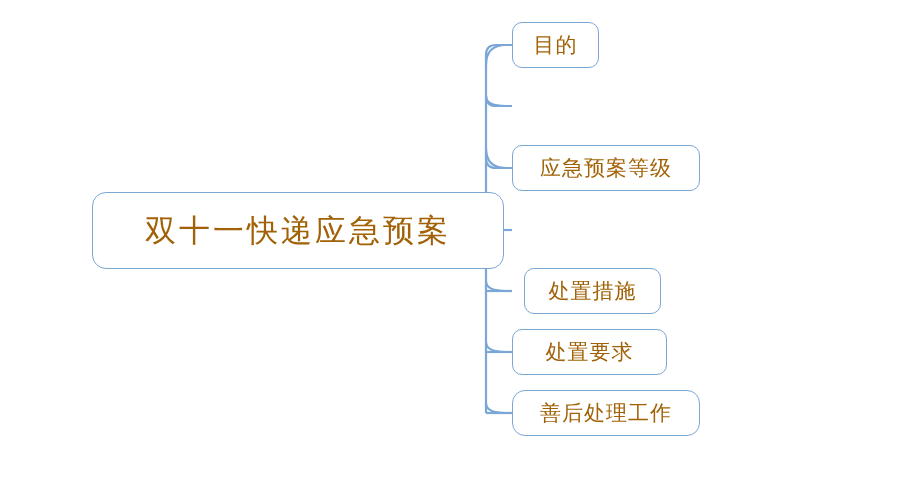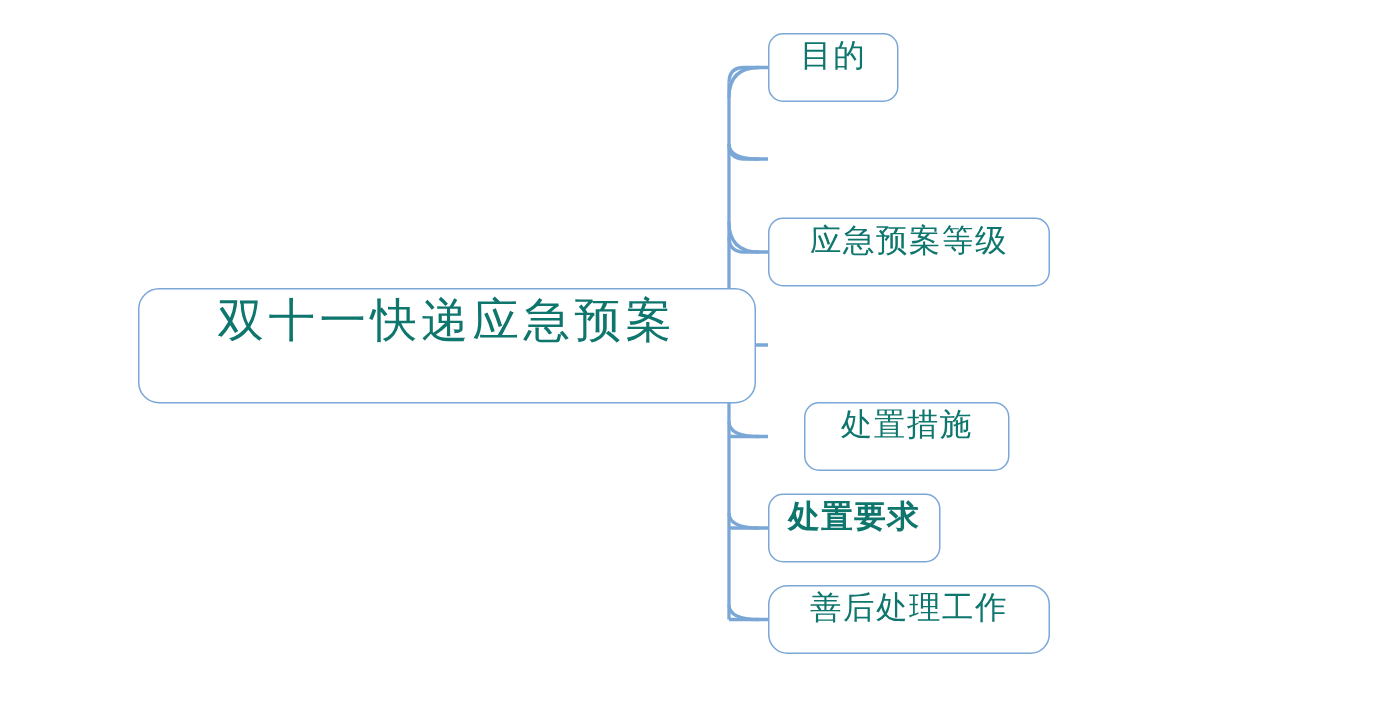--- a/index.html
+++ b/index.html
@@ -24,26 +24,26 @@
     left: 0;
     top: 0;
     width: 915px;
     height: 479px;
     pointer-events: none;
   }
   .node {
     position: absolute;
     box-sizing: border-box;
     display: flex;
-    align-items: flex-start;
+    align-items: center;
     justify-content: center;
     background: #ffffff;
     border: 1.6px solid #7BA7D7;
     border-radius: 10px;
-    color: #0f766e;
+    color: #a16207;
     white-space: nowrap;
     letter-spacing: 1px;
   }
   .node-root {
     left: 68px;
     top: 192px;
     width: 412px;
     height: 77px;
     border-radius: 14px;
     border-width: 1.8px;
@@ -53,22 +53,22 @@
   }
   .node-child {
     height: 46px;
     font-size: 21px;
     padding: 0 14px;
   }
   .child-0 { left: 512px; top: 22px;  width: 87px;  }
   .child-1 { left: 512px; top: 83px;  width: 137px; }
   .child-2 { left: 512px; top: 145px; width: 188px; }
   .child-3 { left: 512px; top: 206px; width: 240px; }
-  .child-4 { left: 536px; top: 268px; width: 137px; }
-  .child-5 { left: 512px; top: 329px; width: 115px; font-weight: bold; }
+  .child-4 { left: 524px; top: 268px; width: 137px; }
+  .child-5 { left: 512px; top: 329px; width: 155px; }
   .child-6 { left: 512px; top: 390px; width: 188px; border-radius: 13px; }
 </style>
 </head>
 <body>
 
 <div id="mindmap">
 
   <svg id="connectors" viewBox="0 0 915 479" xmlns="http://www.w3.org/2000/svg">
     <g fill="none" stroke="#7BA7D7" stroke-width="2.2" stroke-linecap="butt">
 

